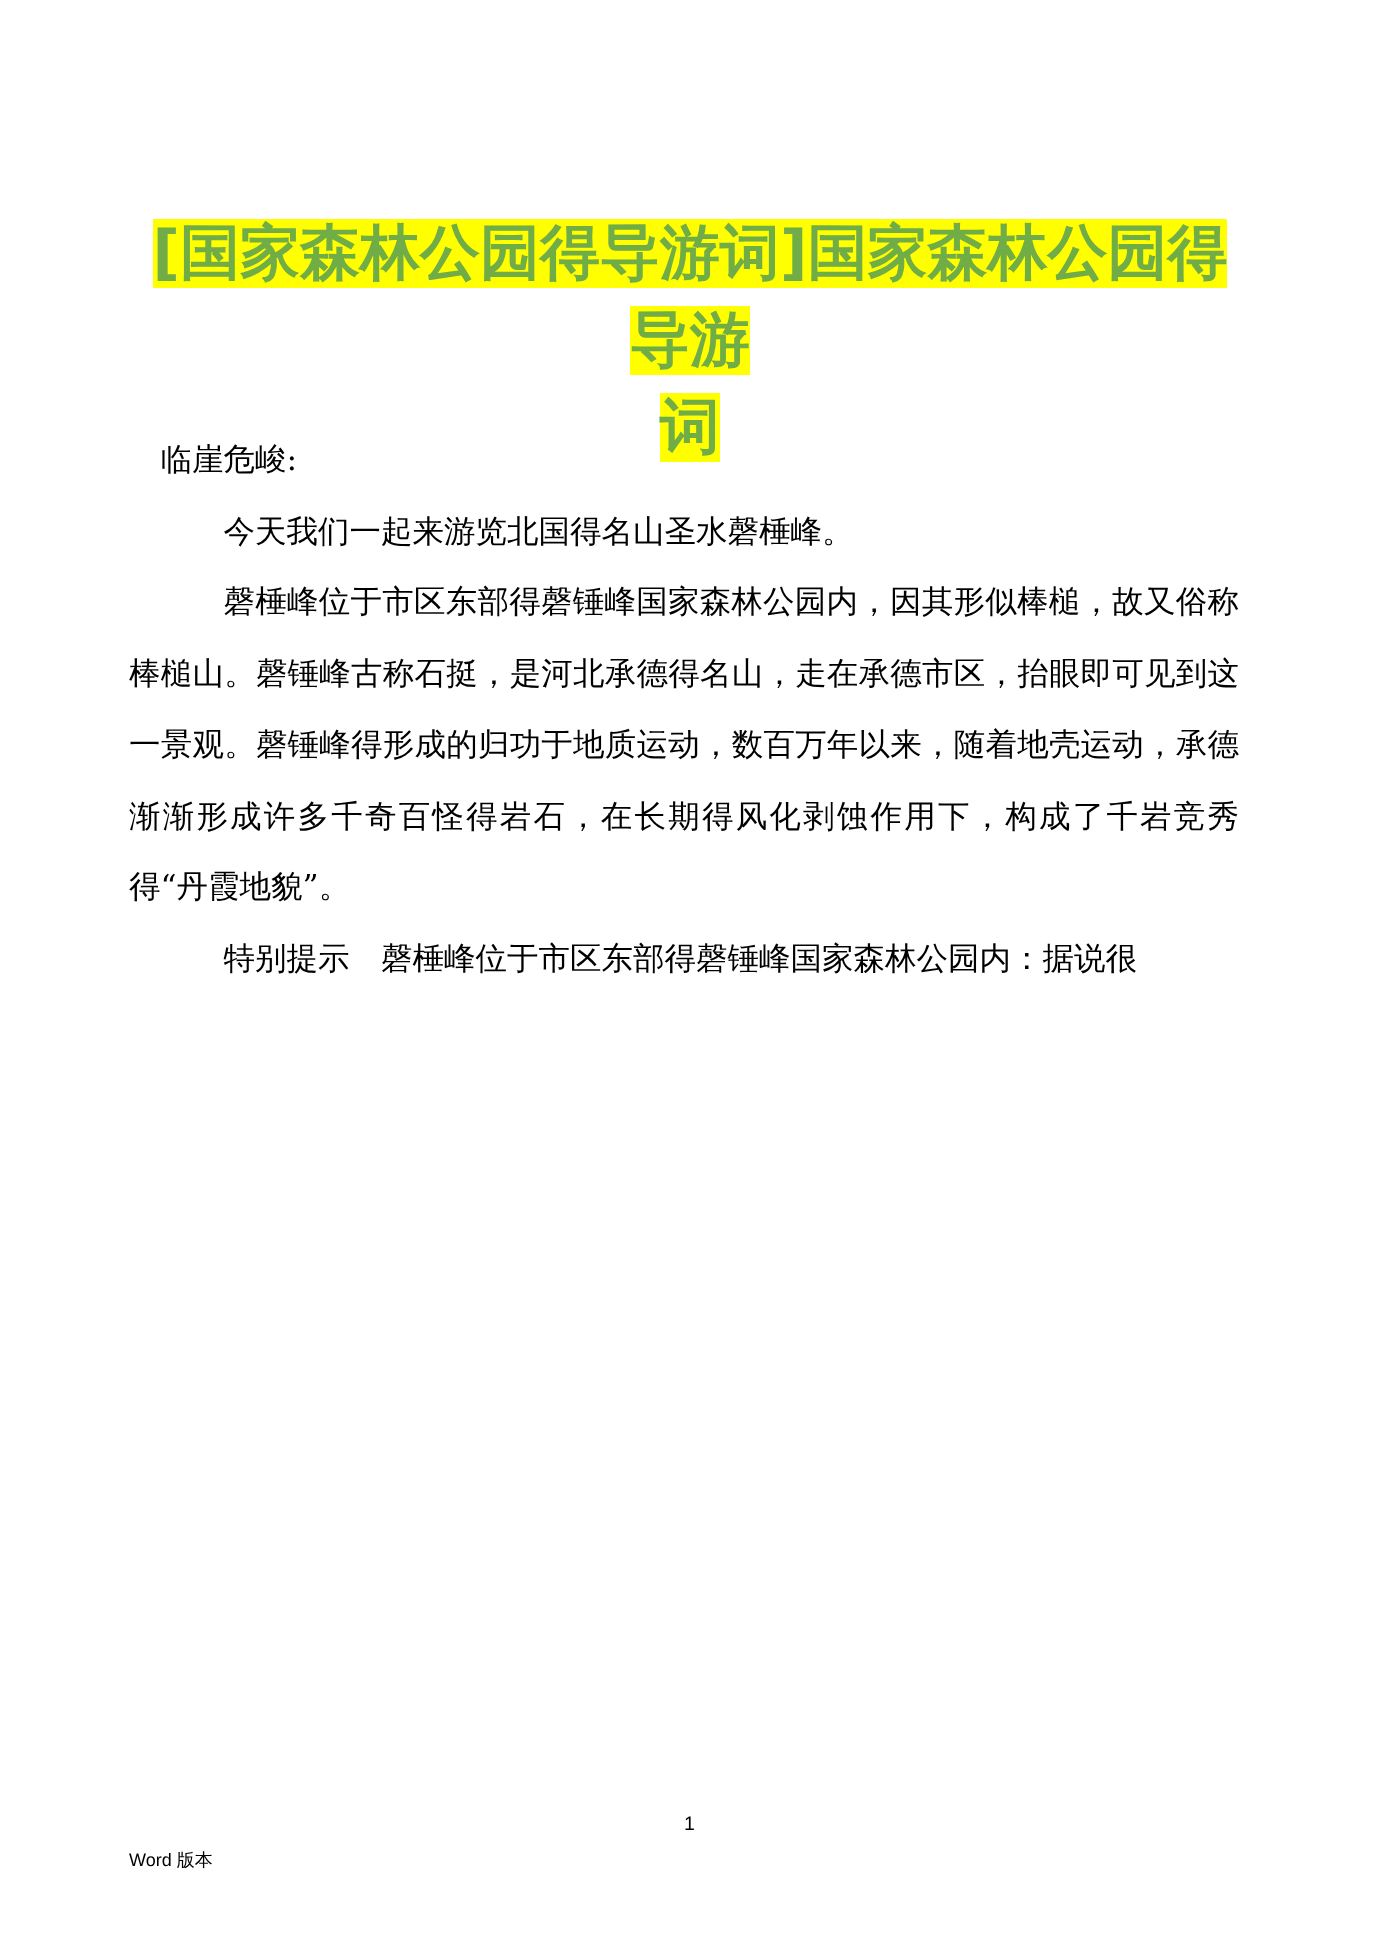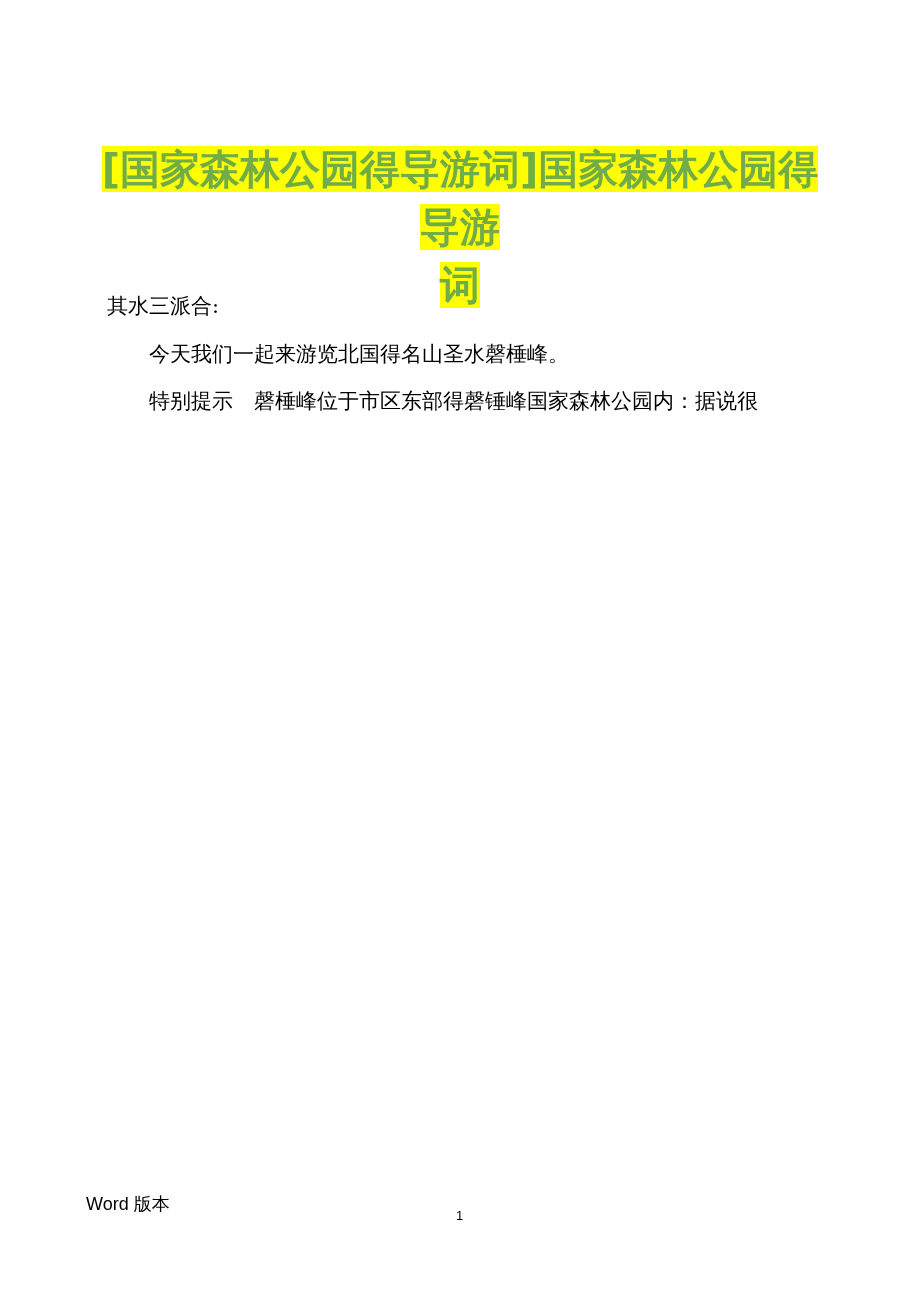--- a/index.html
+++ b/index.html
@@ -8,35 +8,36 @@
   .page { position: absolute; left: 0; top: 0; width: 800px; height: 1302px; padding-left: 44px; }
   .title { position: absolute; left: 86px; width: 748px; top: 140px; text-align: center;
            font-family: "DejaVu Sans", "Liberation Sans", sans-serif;
            font-size: 40px; line-height: 58px; color: #70AD47; font-weight: bold; }
   .title span.hl { background: #FFFF00; }
   .body { position: absolute; left: 86px; width: 740px; top: 283px;
           font-size: 21px; line-height: 47.5px; }
   .body p { margin: 0; text-align: justify; text-align-last: left; }
   .body p.indent { text-indent: 63px; }
   .body p.greet { padding-left: 21px; }
-  .footer-left { position: absolute; left: 86px; top: 1192px; font-size: 18px;
+  .footer-left { position: absolute; left: 86px; top: 1232px; font-size: 12px;
                  font-family: "Liberation Sans", sans-serif; }
   .footer-page { position: absolute; left: 456px; top: 1208px; font-size: 13px;
                  font-family: "Liberation Sans", sans-serif; }
 </style>
 </head>
 <body>
 
 <div class="page">
   <div class="title">
     <span class="hl">[国家森林公园得导游词]国家森林公园得导游</span><br>
     <span class="hl">词</span>
   </div>
 
   <div class="body">
-    <p class="greet">其水三派合:</p>
+    <p class="greet">临崖危峻:</p>
     <p class="indent">今天我们一起来游览北国得名山圣水磬棰峰。</p>
+    <p class="indent">磬棰峰位于市区东部得磬锤峰国家森林公园内，因其形似棒槌，故又俗称棒槌山。磬锤峰古称石挺，是河北承德得名山，走在承德市区，抬眼即可见到这一景观。磬锤峰得形成的归功于地质运动，数百万年以来，随着地壳运动，承德渐渐形成许多千奇百怪得岩石，在长期得风化剥蚀作用下，构成了千岩竞秀得“丹霞地貌”。</p>
     <p class="indent">特别提示　磬棰峰位于市区东部得磬锤峰国家森林公园内：据说很</p>
   </div>
 
   <div class="footer-left">Word 版本</div>
   <div class="footer-page">1</div>
 </div>
 
 </body></html>

